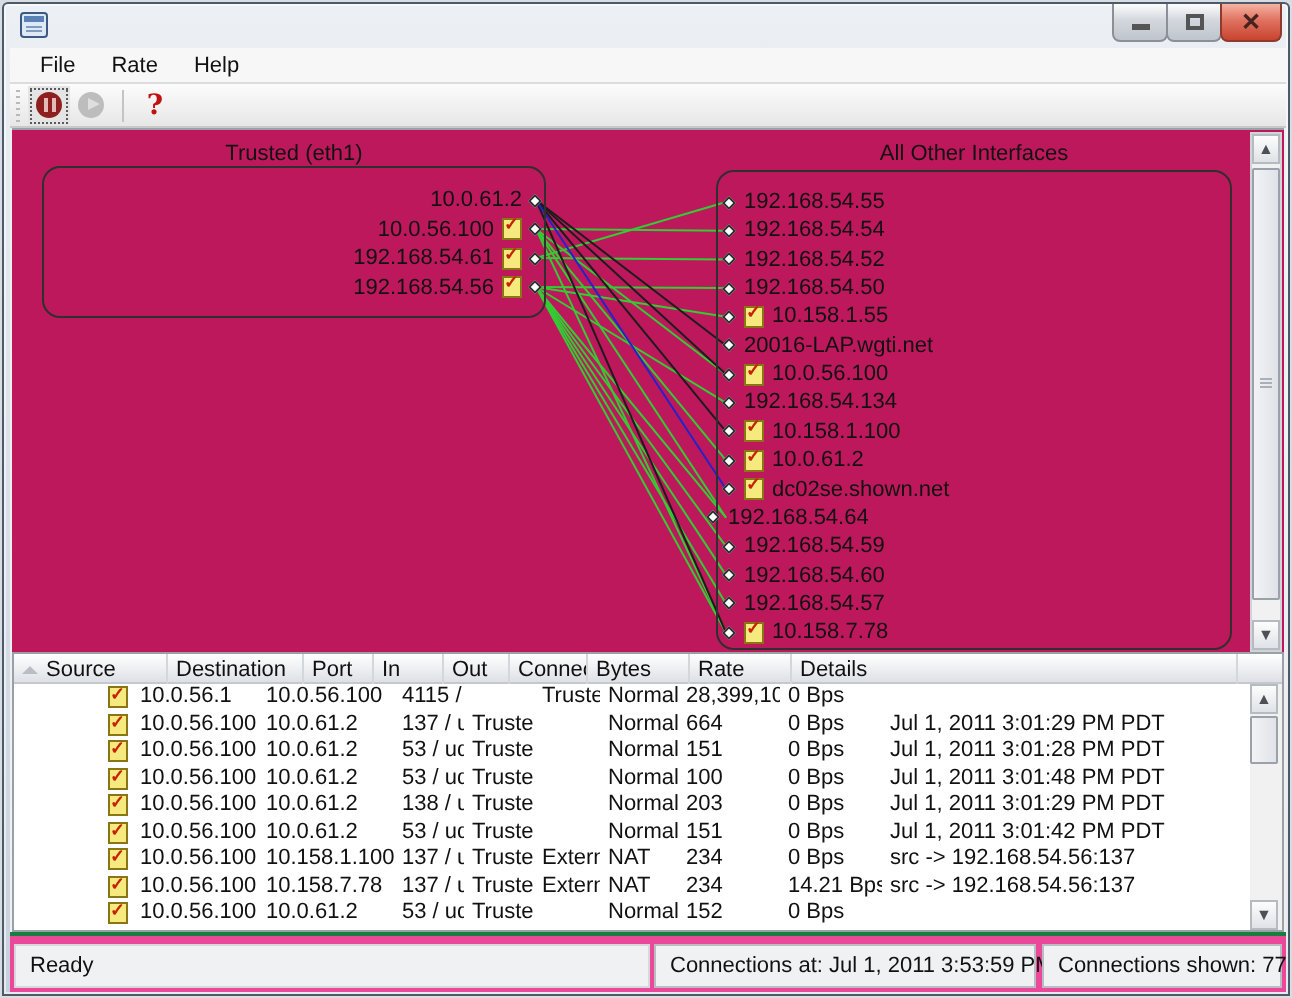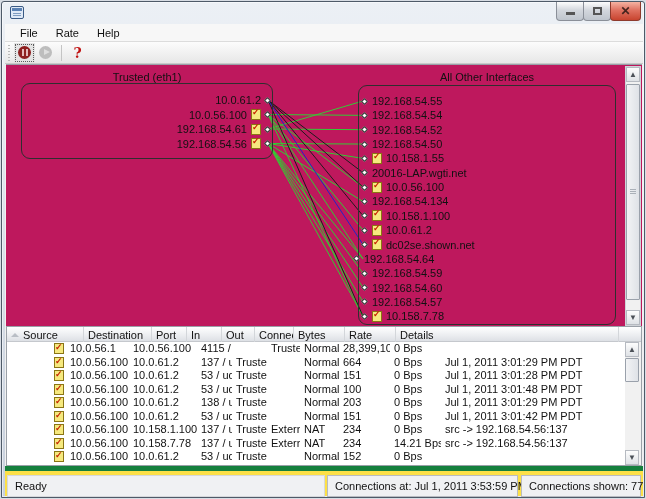--- a/index.html
+++ b/index.html
@@ -74,22 +74,22 @@
   .hcell{height:15px;border-right:1px solid #d3d6da;font-size:11px;color:#111;
     display:flex;align-items:center;padding-left:4px;white-space:nowrap;overflow:hidden;flex:none;}
   .sort-ind{width:0;height:0;border-left:4px solid transparent;border-right:4px solid transparent;
     border-bottom:4px solid #b9bec5;margin-right:4px;flex:none;}
   .tbody{position:absolute;left:0;top:15px;right:16px;bottom:0;overflow:hidden;margin-left:45px;}
   .trow{position:absolute;left:0;right:0;height:13.5px;display:flex;align-items:center;}
   .tcell{font-size:11px;color:#111;white-space:nowrap;overflow:hidden;padding-left:4px;flex:none;height:13px;line-height:13px;}
   .tcell.first{display:flex;align-items:center;padding-left:2px;}
   .tcell.first .wg-icon{margin-right:6px;}
   
-  .statusbar{position:absolute;left:0;right:0;top:442px;height:30px;background:#fde047;
-    border-top:5px solid #15803d;}
+  .statusbar{position:absolute;left:0;right:0;top:442px;height:30px;background:#ec4899;
+    border-top:2px solid #15803d;}
   .spanel{position:absolute;top:4px;height:22px;border:1px solid #b9bcc1;background:#f0f1f3;
     font-size:11px;color:#111;display:flex;align-items:center;padding:0 7px;white-space:nowrap;}
 </style>
 </head>
 <body>
 
 <div class="window">
 
   <div class="titlebar">
     <span class="app-icon"></span>

